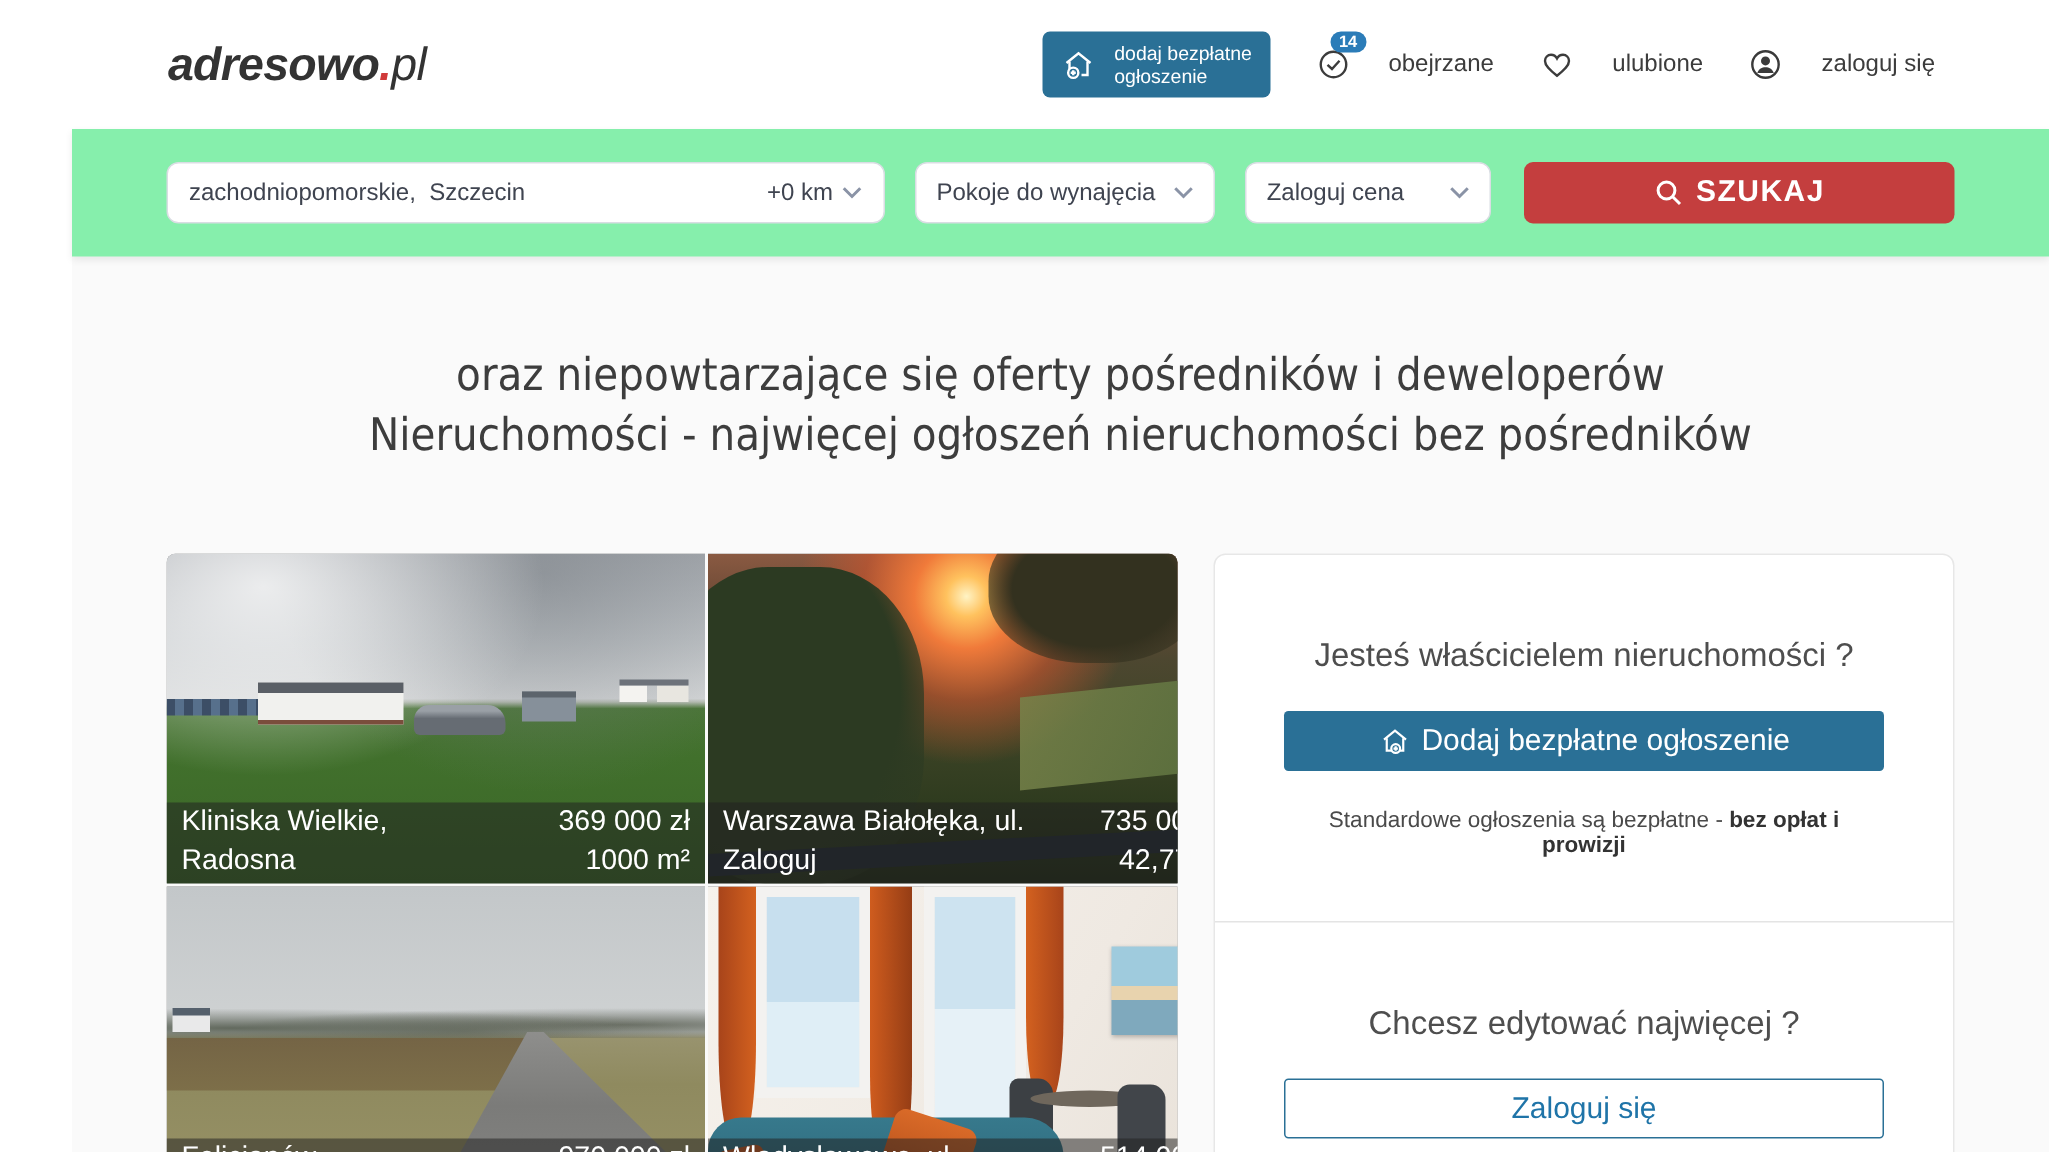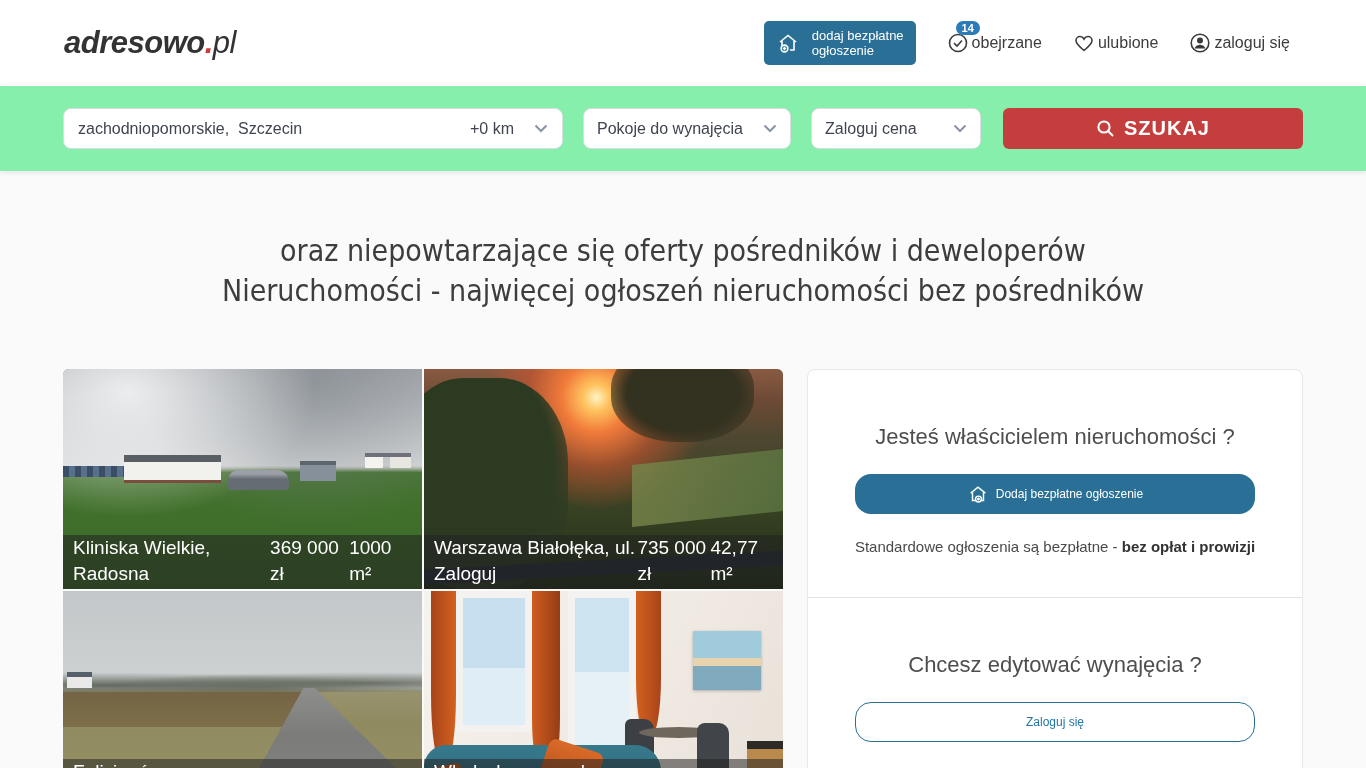--- a/index.html
+++ b/index.html
@@ -1,45 +1,45 @@
 <!DOCTYPE html>
 <html><head>
 <meta charset="utf-8">
 <style>
   * { margin:0; padding:0; box-sizing:border-box; }
   html,body { width:1366px; height:768px; overflow:hidden; background:#fff;
               font-family:"Liberation Sans", sans-serif; }
-  .page { position:relative; width:1366px; height:704px; }
+  .page { position:relative; width:1366px; height:704px;padding-left:48px; }
 
   
   header { height:86px; display:flex; align-items:center; justify-content:space-between;
            padding:0 76px 0 64px; background:#fff; }
   .logo { font-style:italic; font-size:31px; letter-spacing:-0.5px; cursor:pointer; white-space:nowrap; }
   .logo-main { font-weight:800; color:#333; }
   .logo-dot  { font-weight:800; color:#d03a3a; }
   .logo-tld  { font-weight:300; color:#333; }
 
   .header-right { display:flex; align-items:center; gap:30px; }
   .add-btn { display:flex; align-items:center; gap:12px; background:#2a7096; color:#fff;
              border:none; border-radius:5px; padding:7px 12px; cursor:pointer;
              font-family:inherit; font-size:13px; line-height:15px; text-align:left; }
   .add-btn .txt span { display:block; }
-  .hdr-item { display:flex; align-items:center; gap:2px; font-size:16px; color:#3c3c3c; cursor:pointer; }
+  .hdr-item { display:flex; align-items:center; gap:25px; font-size:16px; color:#3c3c3c; cursor:pointer; }
   .icon-wrap { position:relative; display:inline-flex; }
   .badge { position:absolute; top:-10px; left:10px; background:#2b7cb8; color:#fff;
            font-size:11px; font-weight:bold; padding:1px 6px; border-radius:8px; }
 
   
   .search-section { display:flex; align-items:center; gap:20px; padding:22px 63px 22px;
                     background:#86efac; box-shadow:0 2px 5px rgba(0,0,0,0.08); position:relative; z-index:2; }
   .loc-box { width:500px; height:41px; border:1px solid #d9dde3; border-radius:8px;
              display:flex; align-items:center; justify-content:space-between;
              padding:0 14px; font-size:16px; color:#3f4450; background:#fff; cursor:text; }
   .loc-text { white-space:pre; overflow:hidden; }
-  .radius { display:flex; align-items:center; gap:20px; color:#3f4450; cursor:pointer; }
+  .radius { display:flex; align-items:center; gap:6px; color:#3f4450; cursor:pointer; }
   .select { height:41px; border:1px solid #d9dde3; border-radius:8px; background:#fff;
             display:flex; align-items:center; justify-content:space-between;
             padding:0 13px; font-size:16px; color:#3f4450; cursor:pointer; }
   .sel-type { width:208px; } .sel-price { width:170px; }
   .szukaj { width:300px; height:41px; margin-left:2px; background:#c43e3e; color:#fff; border:none;
             border-radius:6px; font-family:inherit; font-size:20px; font-weight:bold;
             letter-spacing:1px; display:flex; align-items:center; justify-content:center;
             gap:9px; cursor:pointer; }
 
   
@@ -49,21 +49,21 @@
   .content { display:flex; gap:24px; margin:58px 63px 0; align-items:flex-start; }
 
   
   .cards { width:720px; display:grid; grid-template-columns:359px 359px; gap:2px;
            border-radius:6px; overflow:hidden; }
   .card { position:relative; height:220px; overflow:hidden; display:block; cursor:pointer; background:#888; }
   .caption { position:absolute; left:0; right:0; bottom:0; min-height:52px;
              background:rgba(33,33,33,0.52); color:#ffffff; font-size:19px; line-height:26px;
              display:flex; justify-content:space-between; padding:0 10px 2px; }
   .cap-loc { max-width:60%; }
-  .cap-right { display:flex; flex-direction:row; align-items:flex-end; }
+  .cap-right { display:flex; flex-direction:column; align-items:flex-end; }
 
   .scene { position:absolute; inset:0; }
   .scene i { position:absolute; display:block; }
 
   
   .s1 { background:
         radial-gradient(ellipse at 18% 10%, rgba(255,255,255,0.75), transparent 45%),
         radial-gradient(ellipse at 70% 6%, rgba(120,126,132,0.55), transparent 50%),
         linear-gradient(to bottom,#a7abb0 0%,#c2c6c9 26%,#d7d9da 44%,#b9c0b4 45%,#487434 47%,#41702c 62%,#3a6527 100%); }
   .s1-building { left:17%; top:39%; width:27%; height:13%; background:#f1f1ee;
@@ -110,22 +110,22 @@
   .s4-counter { right:0; bottom:0; width:10%; height:32%; background:#b9894d; border-top:8px solid #2e2a26; }
   .s4-sofa { left:0; bottom:0; width:66%; height:30%; background:linear-gradient(#37798c,#2b6375); border-radius:22px 26px 0 0; }
   .s4-throw { left:33%; bottom:8%; width:16%; height:22%; background:linear-gradient(#d96a28,#b44e1a); transform:rotate(18deg); border-radius:8px; }
   .s4-pillow { left:2%; bottom:9%; width:9%; height:12%; background:#c0541e; border-radius:6px; transform:rotate(-12deg); }
 
   
   .sidebar { width:496px; background:#fff; border:1px solid #e7e7e7; border-radius:8px; text-align:center; }
   .sb-section { padding:54px 46px 42px; }
   .sb-section + .sb-section { border-top:1px solid #e4e4e4; }
   .sb-h { font-size:22px; font-weight:400; color:#4e4e4e; }
-  .sb-btn { margin:24px auto 0; width:400px; height:40px; border-radius:16px; font-family:inherit;
-            font-size:12px; display:flex; align-items:center; justify-content:center; gap:7px; cursor:pointer; }
+  .sb-btn { margin:24px auto 0; width:400px; height:40px; border-radius:3px; font-family:inherit;
+            font-size:20px; display:flex; align-items:center; justify-content:center; gap:7px; cursor:pointer; }
   .sb-btn-primary { background:#2a7096; color:#fff; border:none; }
   .sb-btn-outline { background:#fff; color:#1f74a8; border:1px solid #2a7096; }
   .sb-note { margin-top:24px; font-size:15px; color:#4a4a4a; }
   .sb-note b { color:#333; }
 
   svg { display:block; }
 </style>
 </head>
 <body>
 
@@ -327,21 +327,21 @@
               </svg>
             </span>
             <span>Dodaj bezpłatne ogłoszenie</span>
           </button>
           <div class="sb-note">
             <span>Standardowe ogłoszenia są bezpłatne - </span><b>bez opłat i prowizji</b>
           </div>
         </div>
 
         <div class="sb-section">
-          <h2 class="sb-h">Chcesz edytować wynajęcia ?</h2>
+          <h2 class="sb-h">Chcesz edytować najwięcej ?</h2>
           <button class="sb-btn sb-btn-outline">
             <span>Zaloguj się</span>
           </button>
           <div class="sb-note">Hasło otrzymałeś w SMS'ie lub ustawiłeś samodzielnie</div>
         </div>
       </aside>
     </div>
   </main>
 </div>
 

